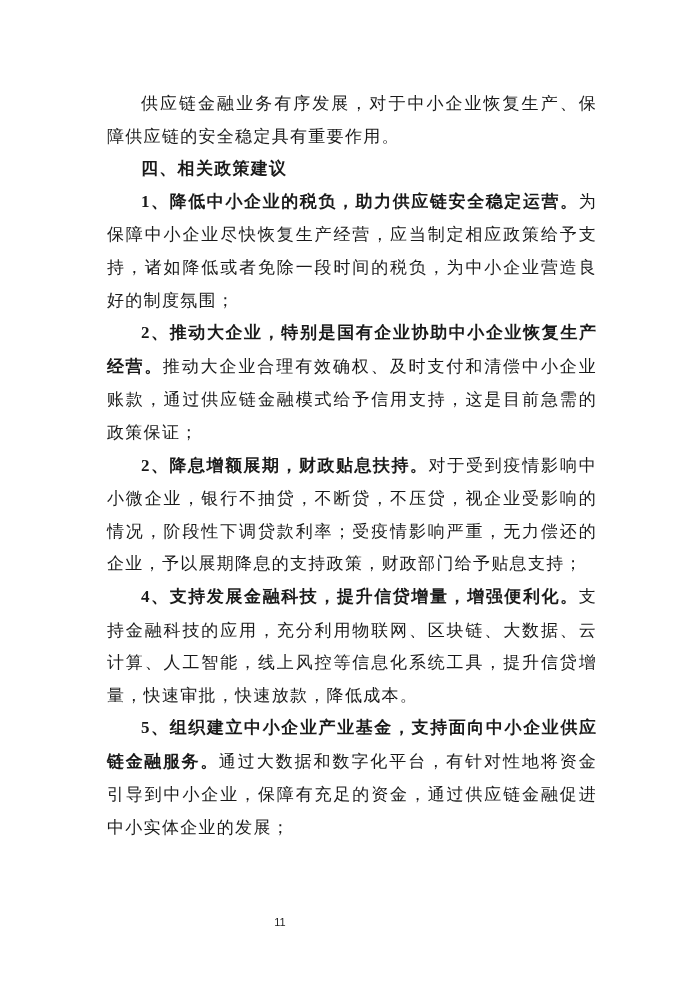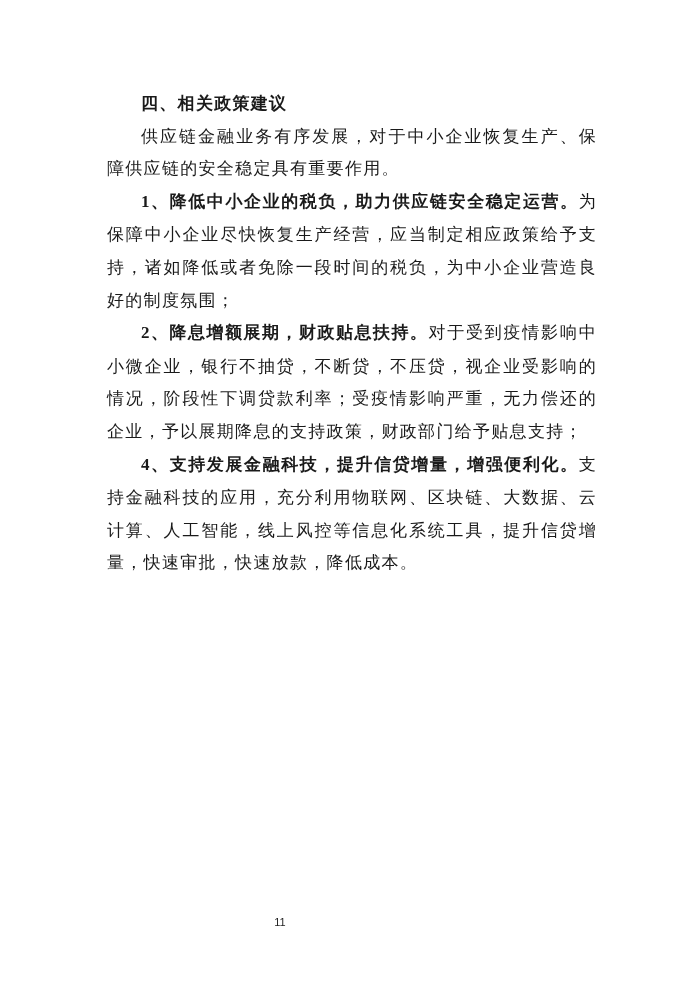--- a/index.html
+++ b/index.html
@@ -15,26 +15,28 @@
     .bold { font-family: Liberation Serif, serif; font-weight: bold; letter-spacing: 1.0px; }
     .page-number {
       position: absolute; left: 0; width: 560px; top: 916px; text-align: center;
       font-family: "Liberation Sans", sans-serif; font-size: 11px; color: #222;
     }
   </style>
 </head>
 <body>
 
 <div class="page">
+  <p class="para">供应链金融业务有序发展，对于中小企业恢复生产、保障供应链的安全稳定具有重要作用。</p>
   <p class="para heading">四、相关政策建议</p>
-  <p class="para">供应链金融业务有序发展，对于中小企业恢复生产、保障供应链的安全稳定具有重要作用。</p>
 
   <p class="para"><span class="bold">1、降低中小企业的税负，助力供应链安全稳定运营。</span><span>为保障中小企业尽快恢复生产经营，应当制定相应政策给予支持，诸如降低或者免除一段时间的税负，为中小企业营造良好的制度氛围；</span></p>
 
+  <p class="para"><span class="bold">2、推动大企业，特别是国有企业协助中小企业恢复生产经营。</span><span>推动大企业合理有效确权、及时支付和清偿中小企业账款，通过供应链金融模式给予信用支持，这是目前急需的政策保证；</span></p>
 
   <p class="para"><span class="bold">2、降息增额展期，财政贴息扶持。</span><span>对于受到疫情影响中小微企业，银行不抽贷，不断贷，不压贷，视企业受影响的情况，阶段性下调贷款利率；受疫情影响严重，无力偿还的企业，予以展期降息的支持政策，财政部门给予贴息支持；</span></p>
 
   <p class="para"><span class="bold">4、支持发展金融科技，提升信贷增量，增强便利化。</span><span>支持金融科技的应用，充分利用物联网、区块链、大数据、云计算、人工智能，线上风控等信息化系统工具，提升信贷增量，快速审批，快速放款，降低成本。</span></p>
 
+  <p class="para"><span class="bold">5、组织建立中小企业产业基金，支持面向中小企业供应链金融服务。</span><span>通过大数据和数字化平台，有针对性地将资金引导到中小企业，保障有充足的资金，通过供应链金融促进中小实体企业的发展；</span></p>
 
 </div>
 
 <div class="page-number">11</div>
 
 </body></html>

